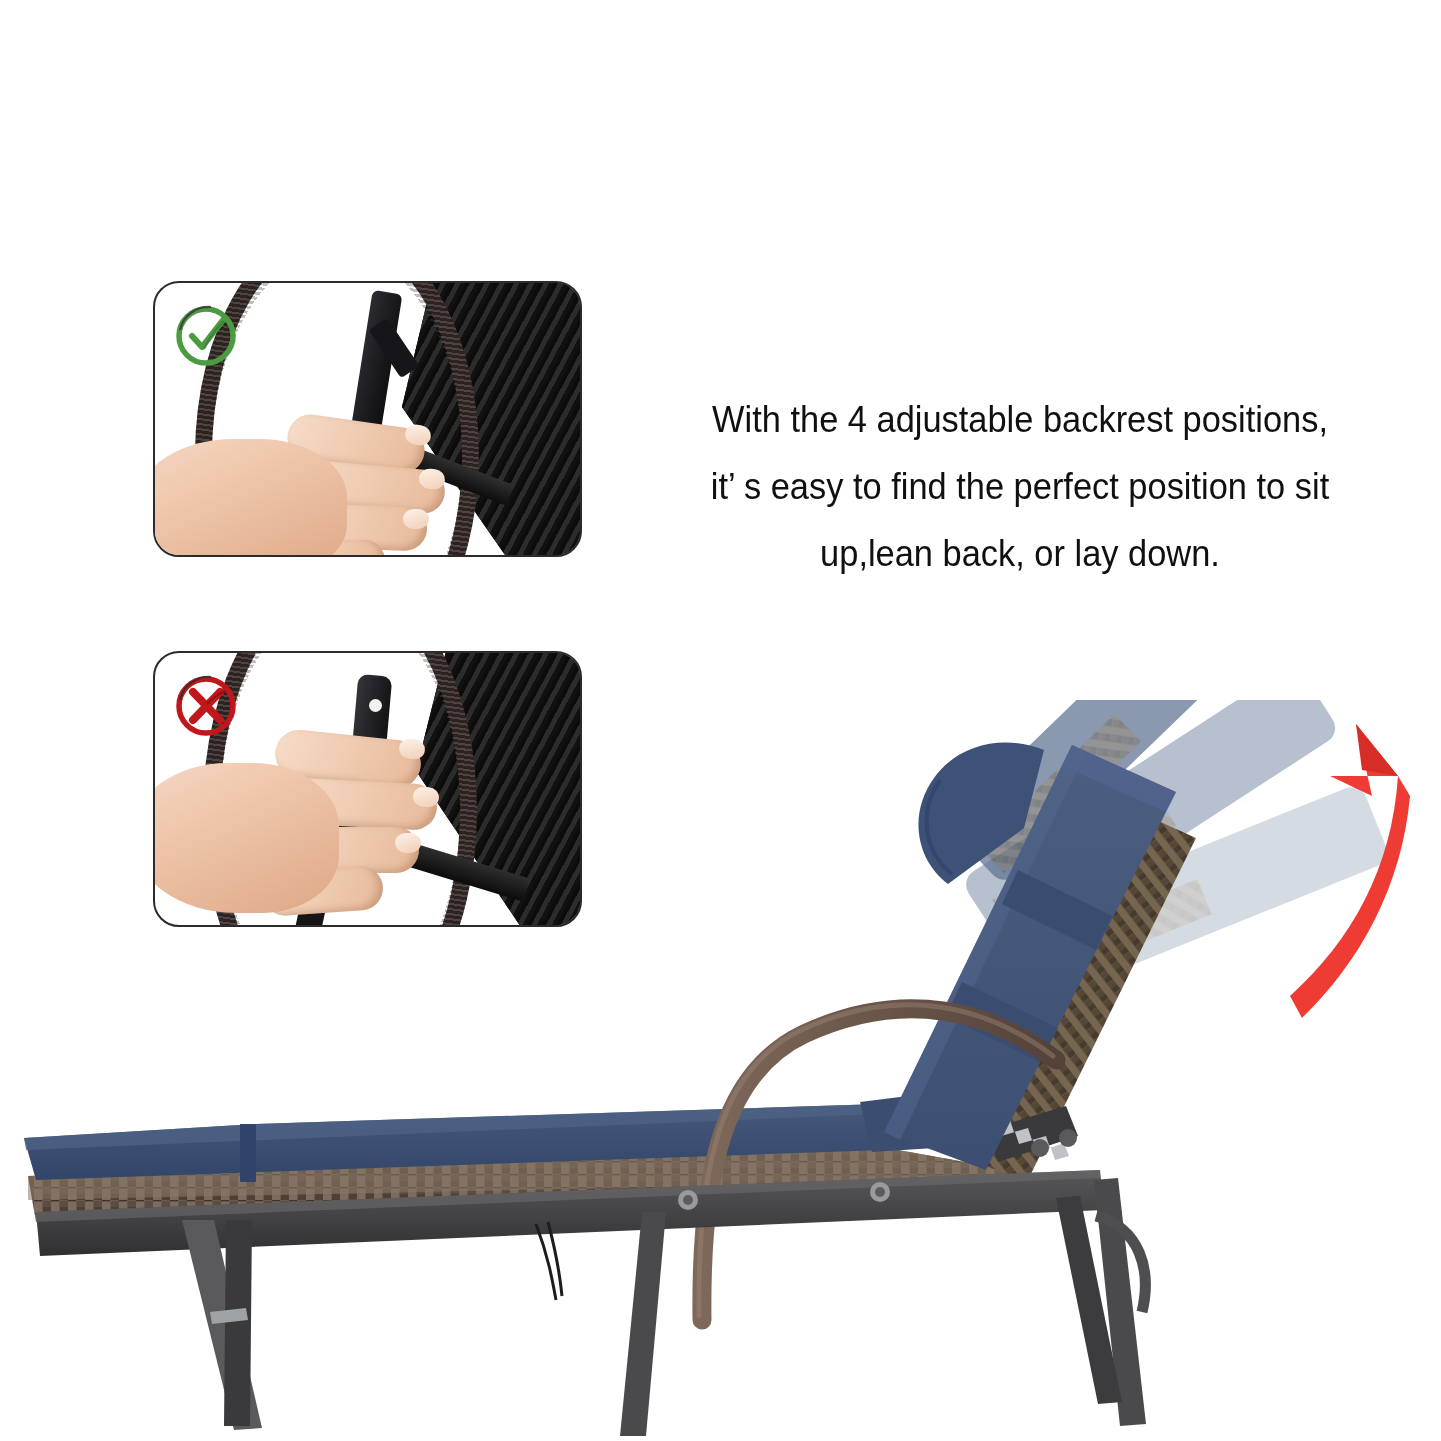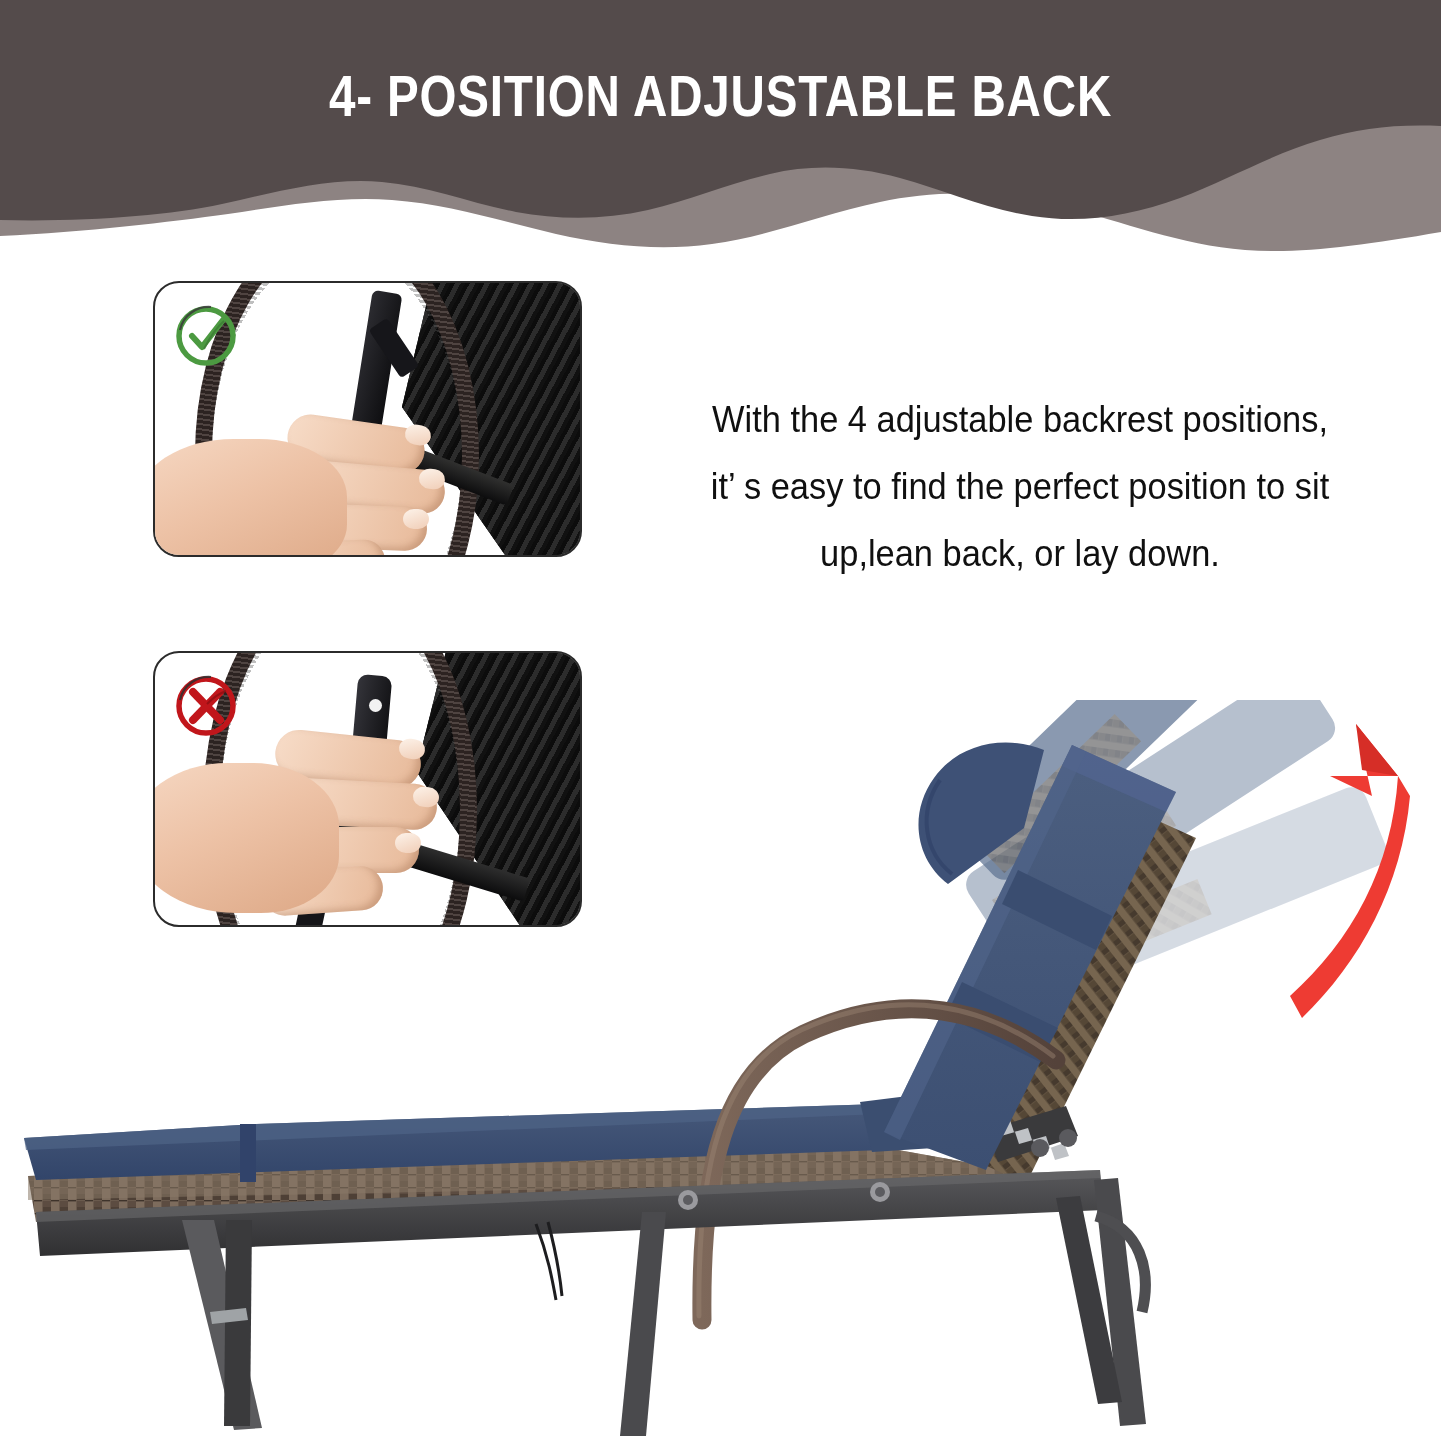--- a/index.html
+++ b/index.html
@@ -138,32 +138,20 @@
 
   
   .product{position:absolute;left:0;top:700px;width:1441px;height:741px;}
   .product svg{display:block;width:1441px;height:741px;}
 </style>
 </head>
 <body>
 
 <div class="page">
 
-  <div class="banner">
-    <svg viewBox="0 0 1441 270" preserveAspectRatio="none">
-      <path fill="#8D8382" d="M0,0 L1441,0 L1441,232 C1360,246 1300,254 1245,250 C1180,245 1125,222 1060,206
-           C995,190 935,190 880,202 C822,214 770,236 712,244 C660,251 610,246 556,234
-           C500,221 448,204 392,200 C336,196 282,206 228,214 C170,222 86,232 0,236 Z"></path>
-      <path fill="#544B4B" d="M0,0 L1441,0 L1441,126 C1396,124 1360,128 1320,140 C1272,154 1228,180 1180,198
-           C1130,216 1082,224 1032,216 C986,209 944,190 900,178 C856,166 812,164 770,174
-           C730,183 690,200 648,210 C604,220 560,220 516,212 C470,203 428,186 382,182
-           C330,177 276,192 222,204 C166,216 84,222 0,220 Z"></path>
-    </svg>
-    <div class="banner-title">4- POSITION ADJUSTABLE BACK</div>
-  </div>
 
   <div class="inset inset-a">
     <div class="inset-img">
       <div class="wicker-wedge"></div>
       <div class="hoop hoop-a"></div>
       <div class="bracket brk-a1"></div>
       <div class="bracket brk-a3"></div>
       <div class="bracket brk-a2"></div>
       <div class="hand hand-a">
         <div class="finger f1"></div>

